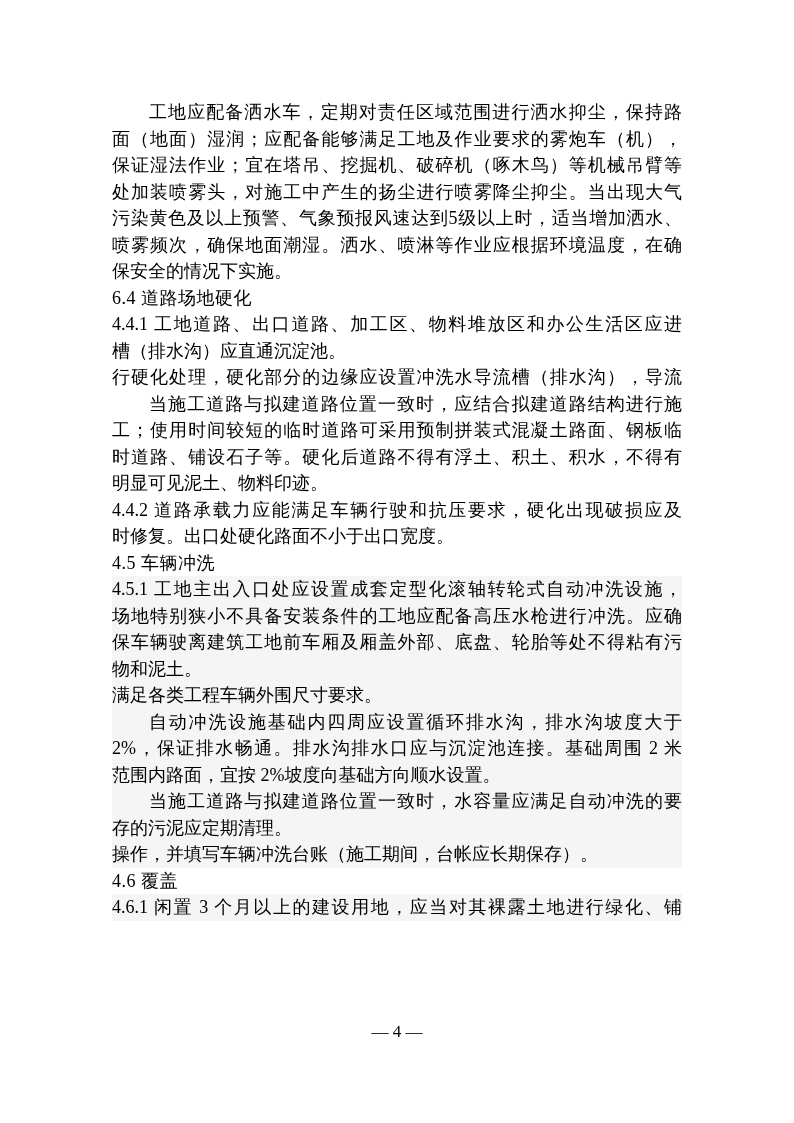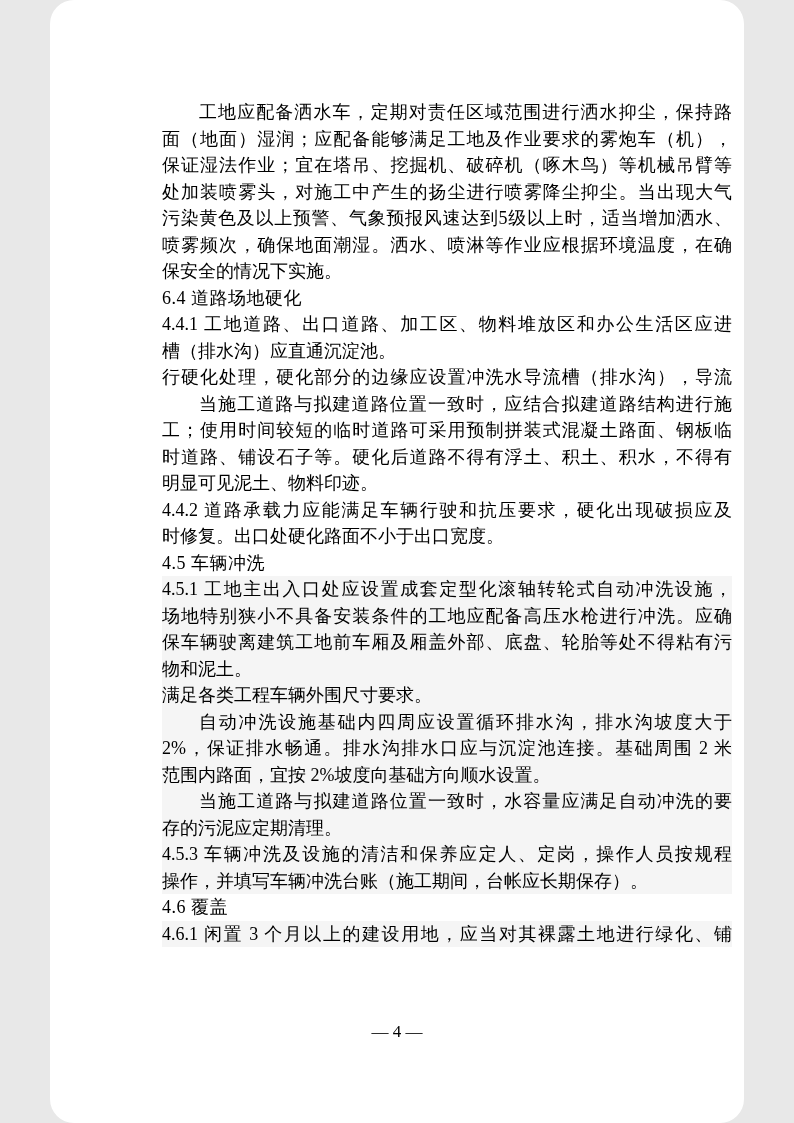--- a/index.html
+++ b/index.html
@@ -1,24 +1,23 @@
 <!DOCTYPE html>
 <html style="--page-bg: #ffffff; --text-color: #000000; --hl-color: #f5f5f5;"><head>
 <meta charset="utf-8">
 <style>
   html,body{margin:0;padding:0;background:#e8e8e8;}
   .page{
     position:relative;
-    width:694px;height:1123px;
+    width:794px;height:1123px;
     margin:0 auto;
     background:var(--page-bg,#ffffff);
     font-family:"Liberation Serif","DejaVu Serif",serif;
     color:var(--text-color,#000000);
     overflow:hidden;
-    border-radius:24px;
   }
   .doc{
     position:absolute;
     left:112px;top:99px;
     width:570px;
   }
   .line{
     height:26.5px;
     line-height:26.5px;
     font-size:18px;
@@ -68,19 +67,18 @@
       <div class="line justify hl">4.5.1 工地主出入口处应设置成套定型化滚轴转轮式自动冲洗设施，</div>
       <div class="line justify hl">场地特别狭小不具备安装条件的工地应配备高压水枪进行冲洗。应确</div>
       <div class="line justify hl">保车辆驶离建筑工地前车厢及厢盖外部、底盘、轮胎等处不得粘有污</div>
       <div class="line hl">物和泥土。</div>
       <div class="line hl">满足各类工程车辆外围尺寸要求。</div>
       <div class="line justify indent hl">自动冲洗设施基础内四周应设置循环排水沟，排水沟坡度大于</div>
       <div class="line justify hl">2%，保证排水畅通。排水沟排水口应与沉淀池连接。基础周围 2 米</div>
       <div class="line hl">范围内路面，宜按 2%坡度向基础方向顺水设置。</div>
       <div class="line justify indent hl">当施工道路与拟建道路位置一致时，水容量应满足自动冲洗的要求。</div>
       <div class="line hl">存的污泥应定期清理。</div>
-      <div class="line justify hl">4.5.3 车辆冲洗及设施的清洁和保养应定人、定岗，操作人员按规程</div>
       <div class="line hl">操作，并填写车辆冲洗台账（施工期间，台帐应长期保存）。</div>
       <div class="line heading">4.6 覆盖</div>
       <div class="line justify hl">4.6.1 闲置 3 个月以上的建设用地，应当对其裸露土地进行绿化、铺</div>
     </div>
   <div class="footer">— 4 —</div>
 </div>
 
 </body></html>

